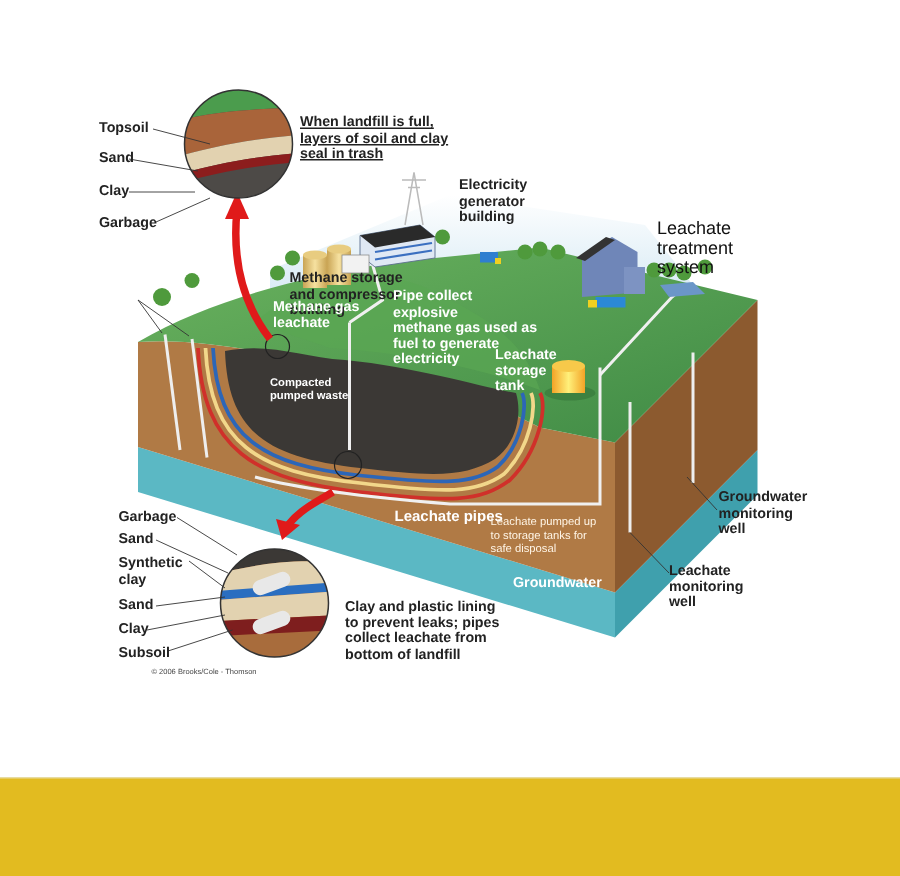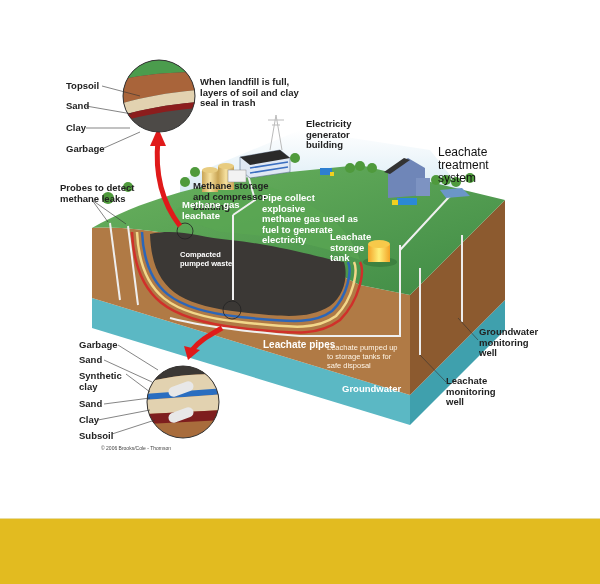--- a/index.html
+++ b/index.html
@@ -171,35 +171,33 @@
 
     <line x1="92" y1="200" x2="108" y2="222" stroke="#333" stroke-width="0.6"></line>
     <line x1="92" y1="200" x2="126" y2="224" stroke="#333" stroke-width="0.6"></line>
   </svg>
 
   
   <div class="lbl" style="left:66px; top:81px;">Topsoil</div>
   <div class="lbl" style="left:66px; top:101px;">Sand</div>
   <div class="lbl" style="left:66px; top:123px;">Clay</div>
   <div class="lbl" style="left:66px; top:144px;">Garbage</div>
-  <div class="lbl" style="left:200px; top:77px;">When landfill is full,
+  <div class="lbl" style="left:200px; top:77px;text-decoration:underline;">When landfill is full,
 layers of soil and clay
 seal in trash</div>
 
   
   <div class="lbl" style="left:193px; top:137px;margin-top:44px;">Methane storage
 and compressor
 building</div>
   <div class="lbl" style="left:306px; top:119px;">Electricity
 generator
 building</div>
   <div class="lbl big" style="left:438px; top:146px;">Leachate
 treatment system</div>
-  <div class="lbl" style="left:60px; top:183px;">Probes to detect
-methane leaks</div>
   <div class="lbl white" style="left:182px; top:200px;">Methane gas
 leachate</div>
   <div class="lbl white" style="left:262px; top:193px;">Pipe collect
 explosive
 methane gas used as
 fuel to generate
 electricity</div>
   <div class="lbl white" style="left:330px; top:232px;">Leachate
 storage
 tank</div>
@@ -220,16 +218,20 @@
 well</div>
 
   
   <div class="lbl" style="left:79px; top:340px;">Garbage</div>
   <div class="lbl" style="left:79px; top:355px;">Sand</div>
   <div class="lbl" style="left:79px; top:371px;">Synthetic
 clay</div>
   <div class="lbl" style="left:79px; top:399px;">Sand</div>
   <div class="lbl" style="left:79px; top:415px;">Clay</div>
   <div class="lbl" style="left:79px; top:431px;">Subsoil</div>
+  <div class="lbl" style="left:230px; top:400px;">Clay and plastic lining
+to prevent leaks; pipes
+collect leachate from
+bottom of landfill</div>
   <div class="lbl copy" style="left:101px; top:443px;">© 2006 Brooks/Cole - Thomson</div>
 </div>
 
 <div id="footer-band"></div>
 
 </body></html>

